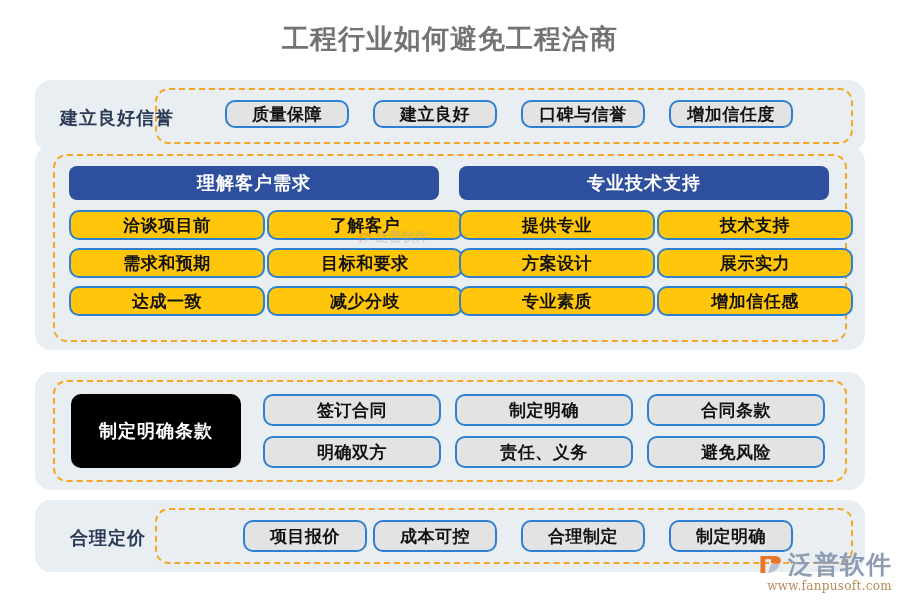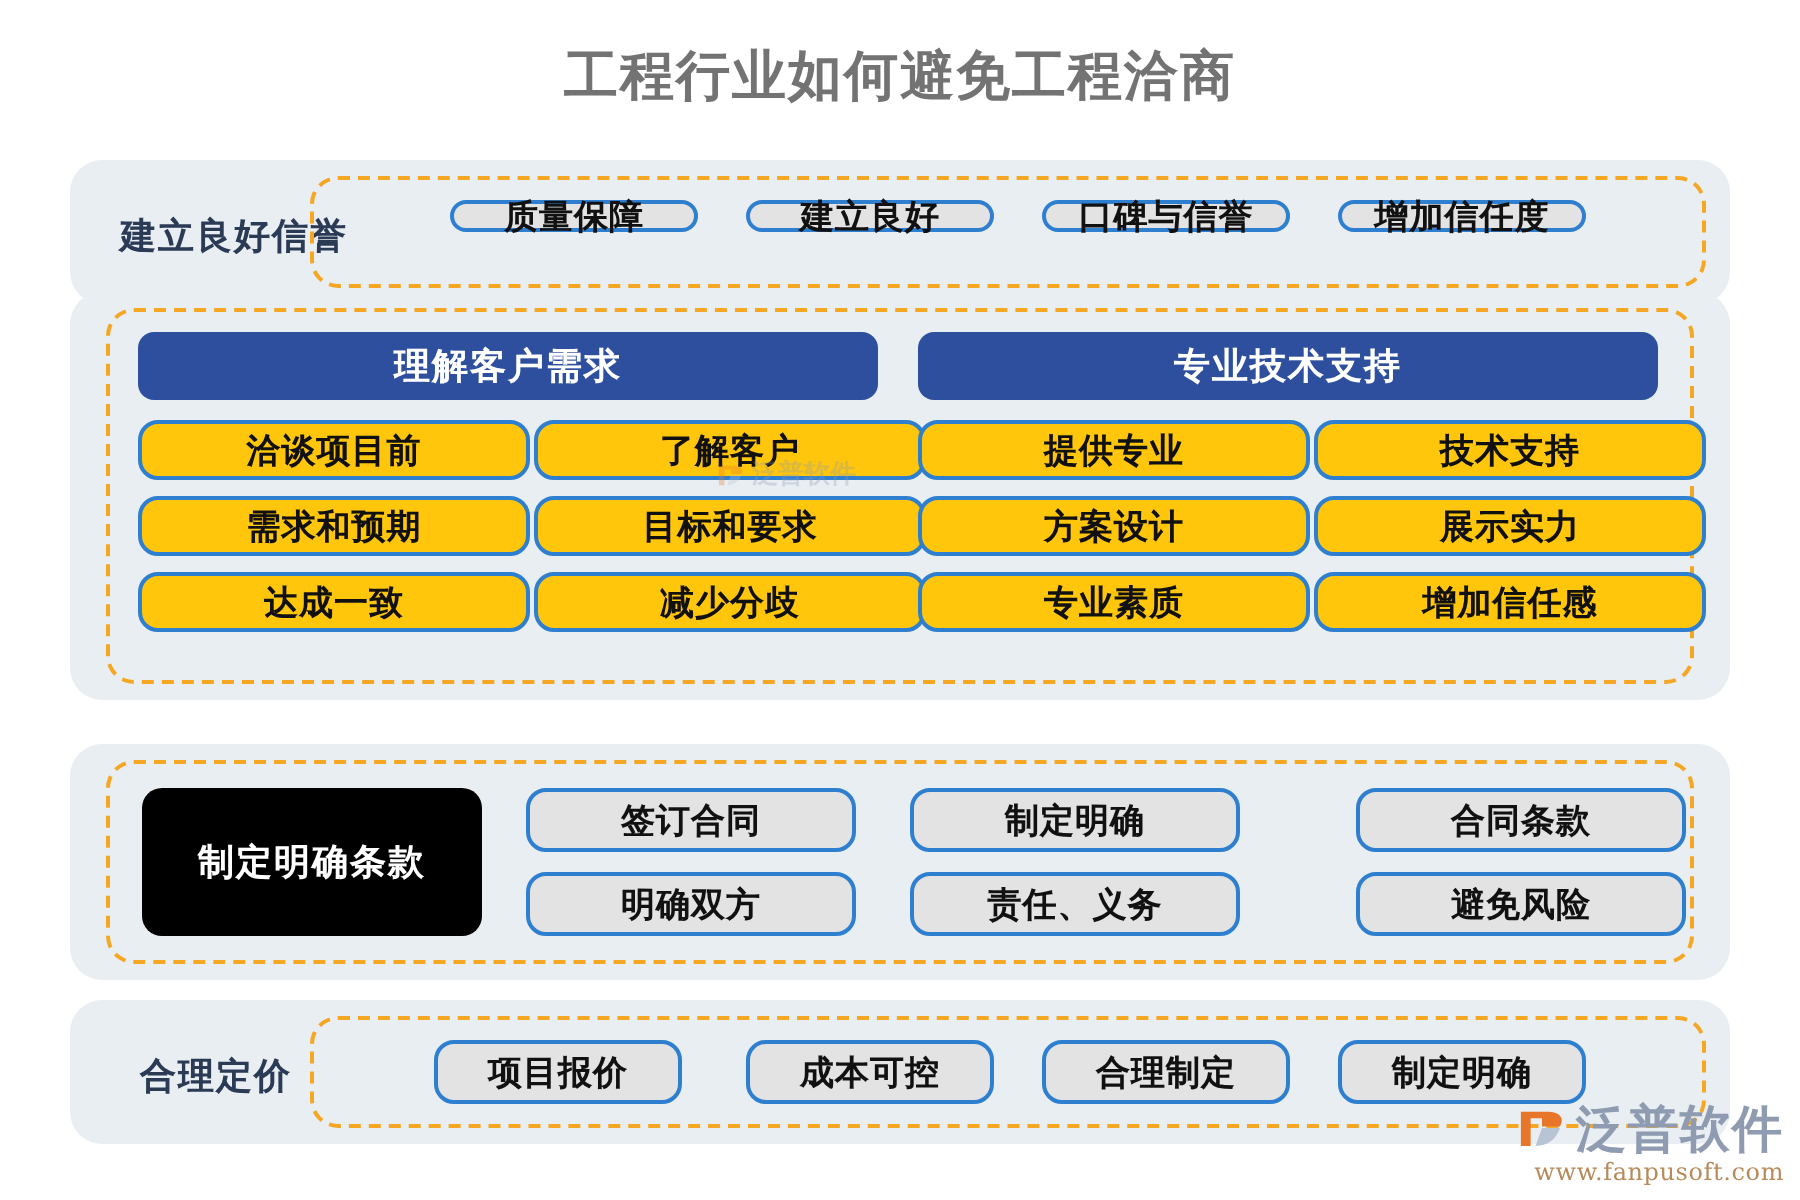--- a/index.html
+++ b/index.html
@@ -85,21 +85,21 @@
     letter-spacing: 1px;
   }
 
   
   #sec1 { top: 80px; height: 72px; }
   #sec1 .dashed { left: 120px; top: 8px; width: 698px; height: 56px; }
   #sec1 .rowlabel { left: 25px; top: 26px; }
   #sec1 .pill {
     position: absolute;
     top: 20px;
-    height: 16px;
+    height: 28px;
     width: 124px;
   }
   #sec1 .p0 { left: 190px; }
   #sec1 .p1 { left: 338px; }
   #sec1 .p2 { left: 486px; }
   #sec1 .p3 { left: 634px; }
 
   
   #sec2 { top: 146px; height: 204px; }
   #sec2 .dashed { left: 18px; top: 8px; width: 794px; height: 188px; }
@@ -156,39 +156,39 @@
     justify-content: center;
     color: #ffffff;
     font-size: 18px;
     font-weight: bold;
     letter-spacing: 1px;
     white-space: nowrap;
   }
   #sec3 .pill {
     position: absolute;
     height: 32px;
-    width: 165px;
+    width: 178px;
   }
   #sec3 .c0 { left: 228px; }
   #sec3 .c1 { left: 420px; }
-  #sec3 .c2 { left: 612px; margin-left: 31px; }
+  #sec3 .c2 { left: 612px; }
   #sec3 .r0 { top: 22px; }
   #sec3 .r1 { top: 64px; }
 
   
   #sec4 { top: 500px; height: 72px; }
   #sec4 .dashed { left: 120px; top: 8px; width: 698px; height: 56px; }
   #sec4 .rowlabel { left: 35px; top: 26px; }
   #sec4 .pill {
     position: absolute;
     top: 20px;
     height: 32px;
     width: 124px;
   }
-  #sec4 .p0 { left: 182px; }
+  #sec4 .p0 { left: 208px; }
   #sec4 .p1 { left: 338px; }
   #sec4 .p2 { left: 486px; }
   #sec4 .p3 { left: 634px; }
 
   
   .brand {
     position: absolute;
     right: 8px;
     bottom: 8px;
     display: flex;

